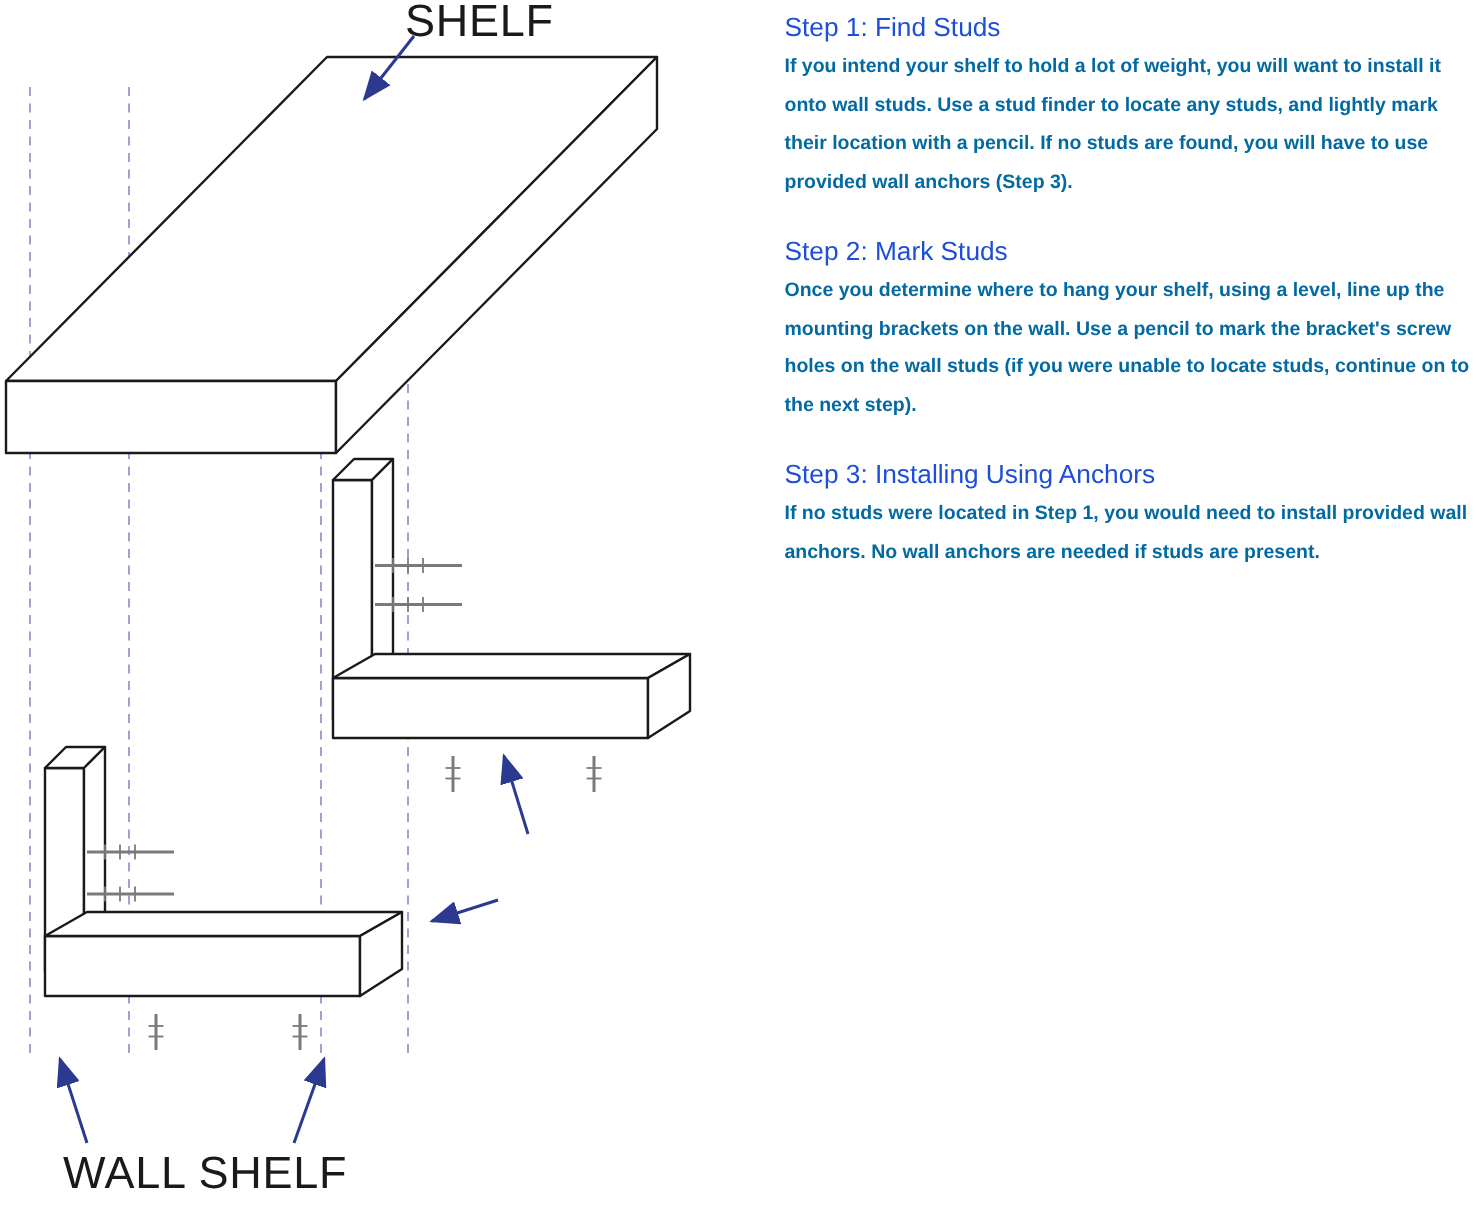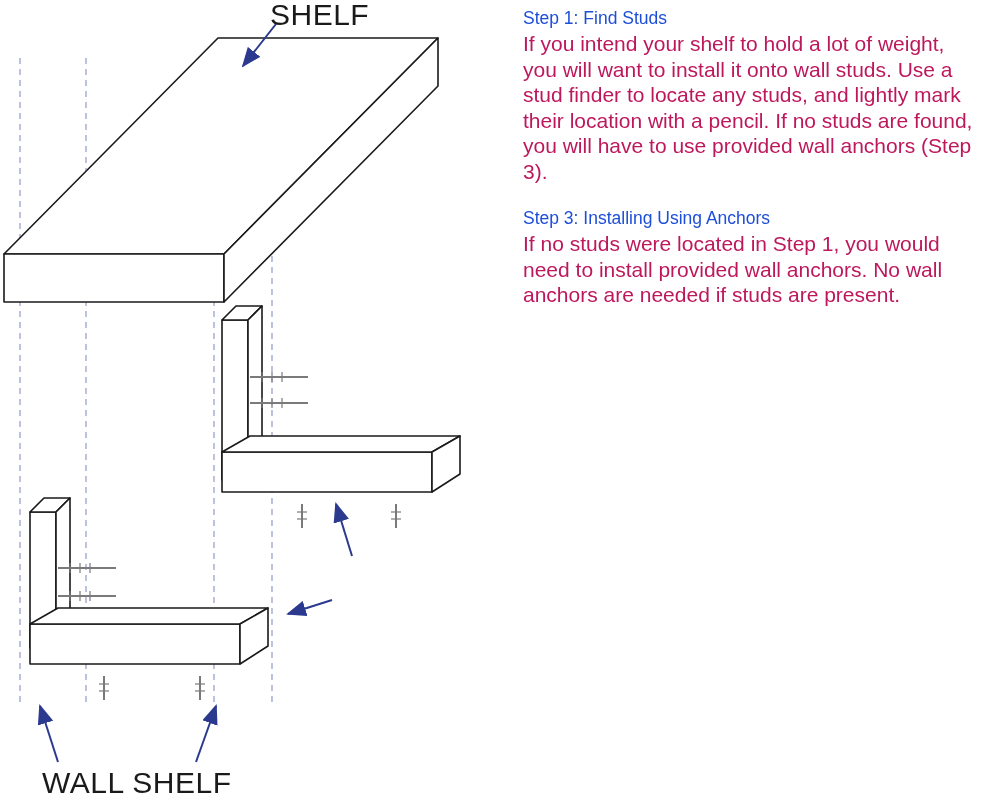--- a/index.html
+++ b/index.html
@@ -65,24 +65,25 @@
   .step {
     margin-bottom: 22px;
   }
   .step-title {
     font-size: 17.5px;
     line-height: 25px;
     color: #1d4ed8;
     margin: 0 0 0 0;
   }
   .step-body {
-    font-size: 21px;
+    font-size: 13px;
     line-height: 25.5px;
-    color: #be185d;
+    color: #0369a1;
     margin: 0;
+    font-weight: bold;
   }
 </style>
 </head>
 <body>
 
 <div id="page">
 
   <div id="illustration">
 
     <svg width="520" height="806" viewBox="0 0 520 806">
@@ -198,20 +199,22 @@
   </div>
 
   <div id="instructions">
 
     <div class="step">
       <p class="step-title">Step 1: Find Studs</p>
       <p class="step-body">If you intend your shelf to hold a lot of weight, you will want to install it onto wall studs. Use a stud finder to locate any studs, and lightly mark their location with a pencil. If no studs are found, you will have to use provided wall anchors (Step 3).</p>
     </div>
 
     <div class="step">
+      <p class="step-title">Step 2: Mark Studs</p>
+      <p class="step-body">Once you determine where to hang your shelf, using a level, line up the mounting brackets on the wall. Use a pencil to mark the bracket's screw holes on the wall studs (if you were unable to locate studs, continue on to the next step).</p>
     </div>
 
     <div class="step">
       <p class="step-title">Step 3: Installing Using Anchors</p>
       <p class="step-body">If no studs were located in Step 1, you would need to install provided wall anchors. No wall anchors are needed if studs are present.</p>
     </div>
 
     <div class="step">
     </div>
 

